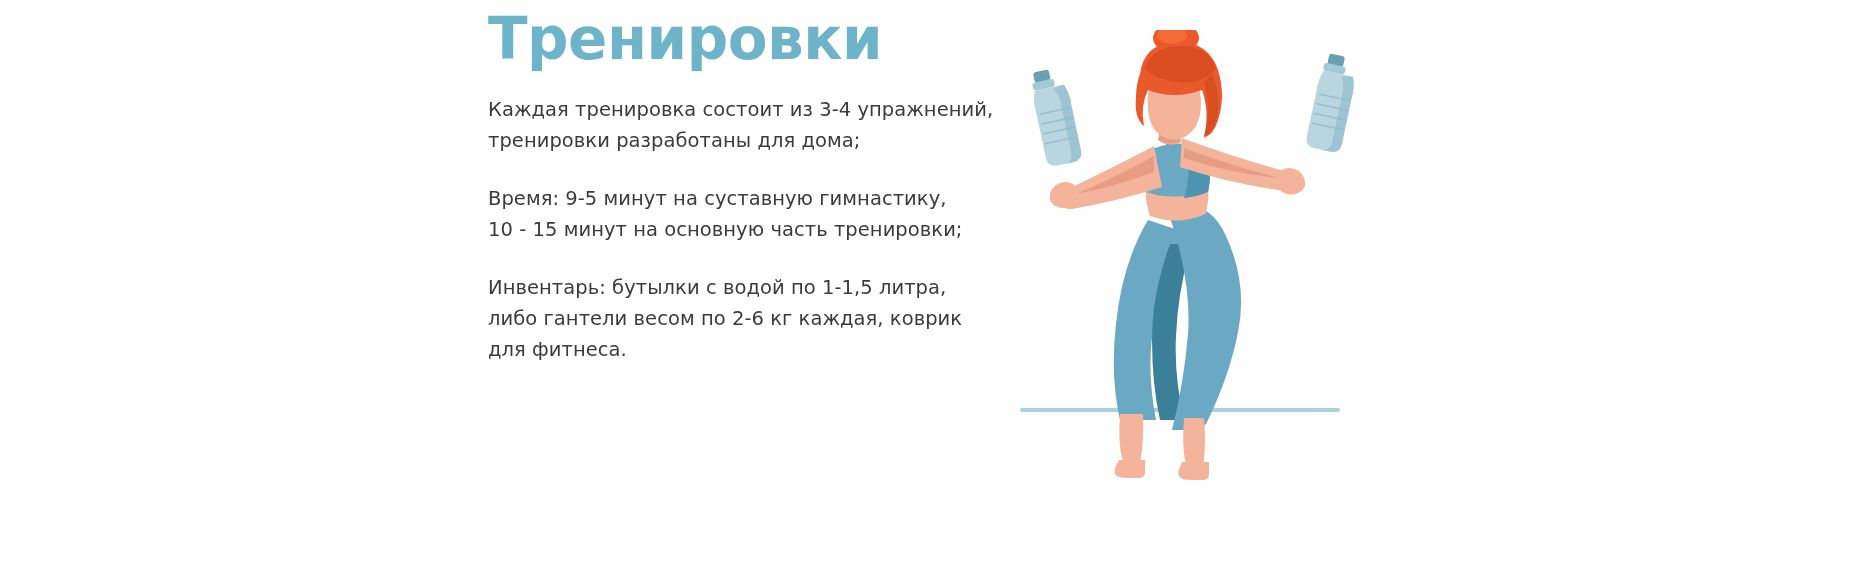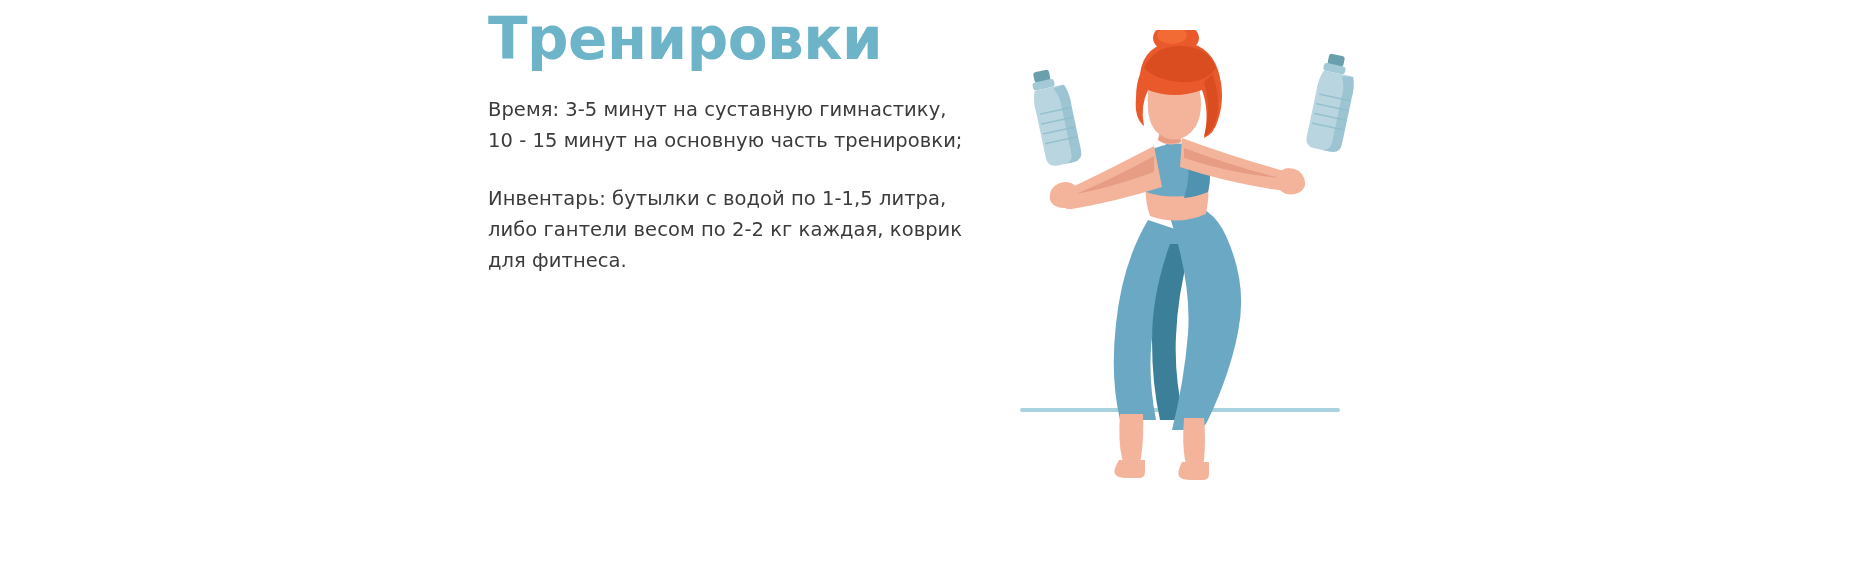--- a/index.html
+++ b/index.html
@@ -61,24 +61,26 @@
   #illustration svg { display: block; }
 </style>
 </head>
 <body>
 
 <div id="slide">
 
   <div id="text-col">
     <h1 id="page-title">Тренировки</h1>
 
-    <p class="para">Время: 3-5 минут на суставную гимнастику,
+    <p class="para">Каждая тренировка состоит из 3-4 упражнений,
+тренировки разработаны для дома;</p>
+    <p class="para">Время: 9-5 минут на суставную гимнастику,
 10 - 15 минут на основную часть тренировки;</p>
     <p class="para">Инвентарь: бутылки с водой по 1-1,5 литра,
-либо гантели весом по 2-2 кг каждая, коврик
+либо гантели весом по 2-6 кг каждая, коврик
 для фитнеса.</p>
   </div>
 
   <div id="illustration">
     <svg width="420" height="450" viewBox="0 0 420 450" xmlns="http://www.w3.org/2000/svg">
 
       <rect x="0" y="378" width="320" height="4" rx="2" fill="#a9d2de"></rect>
 
       <g transform="translate(8,40) rotate(-12 22 45)">
         <rect x="14" y="0" width="16" height="11" rx="3" fill="#6a9fae"></rect>

